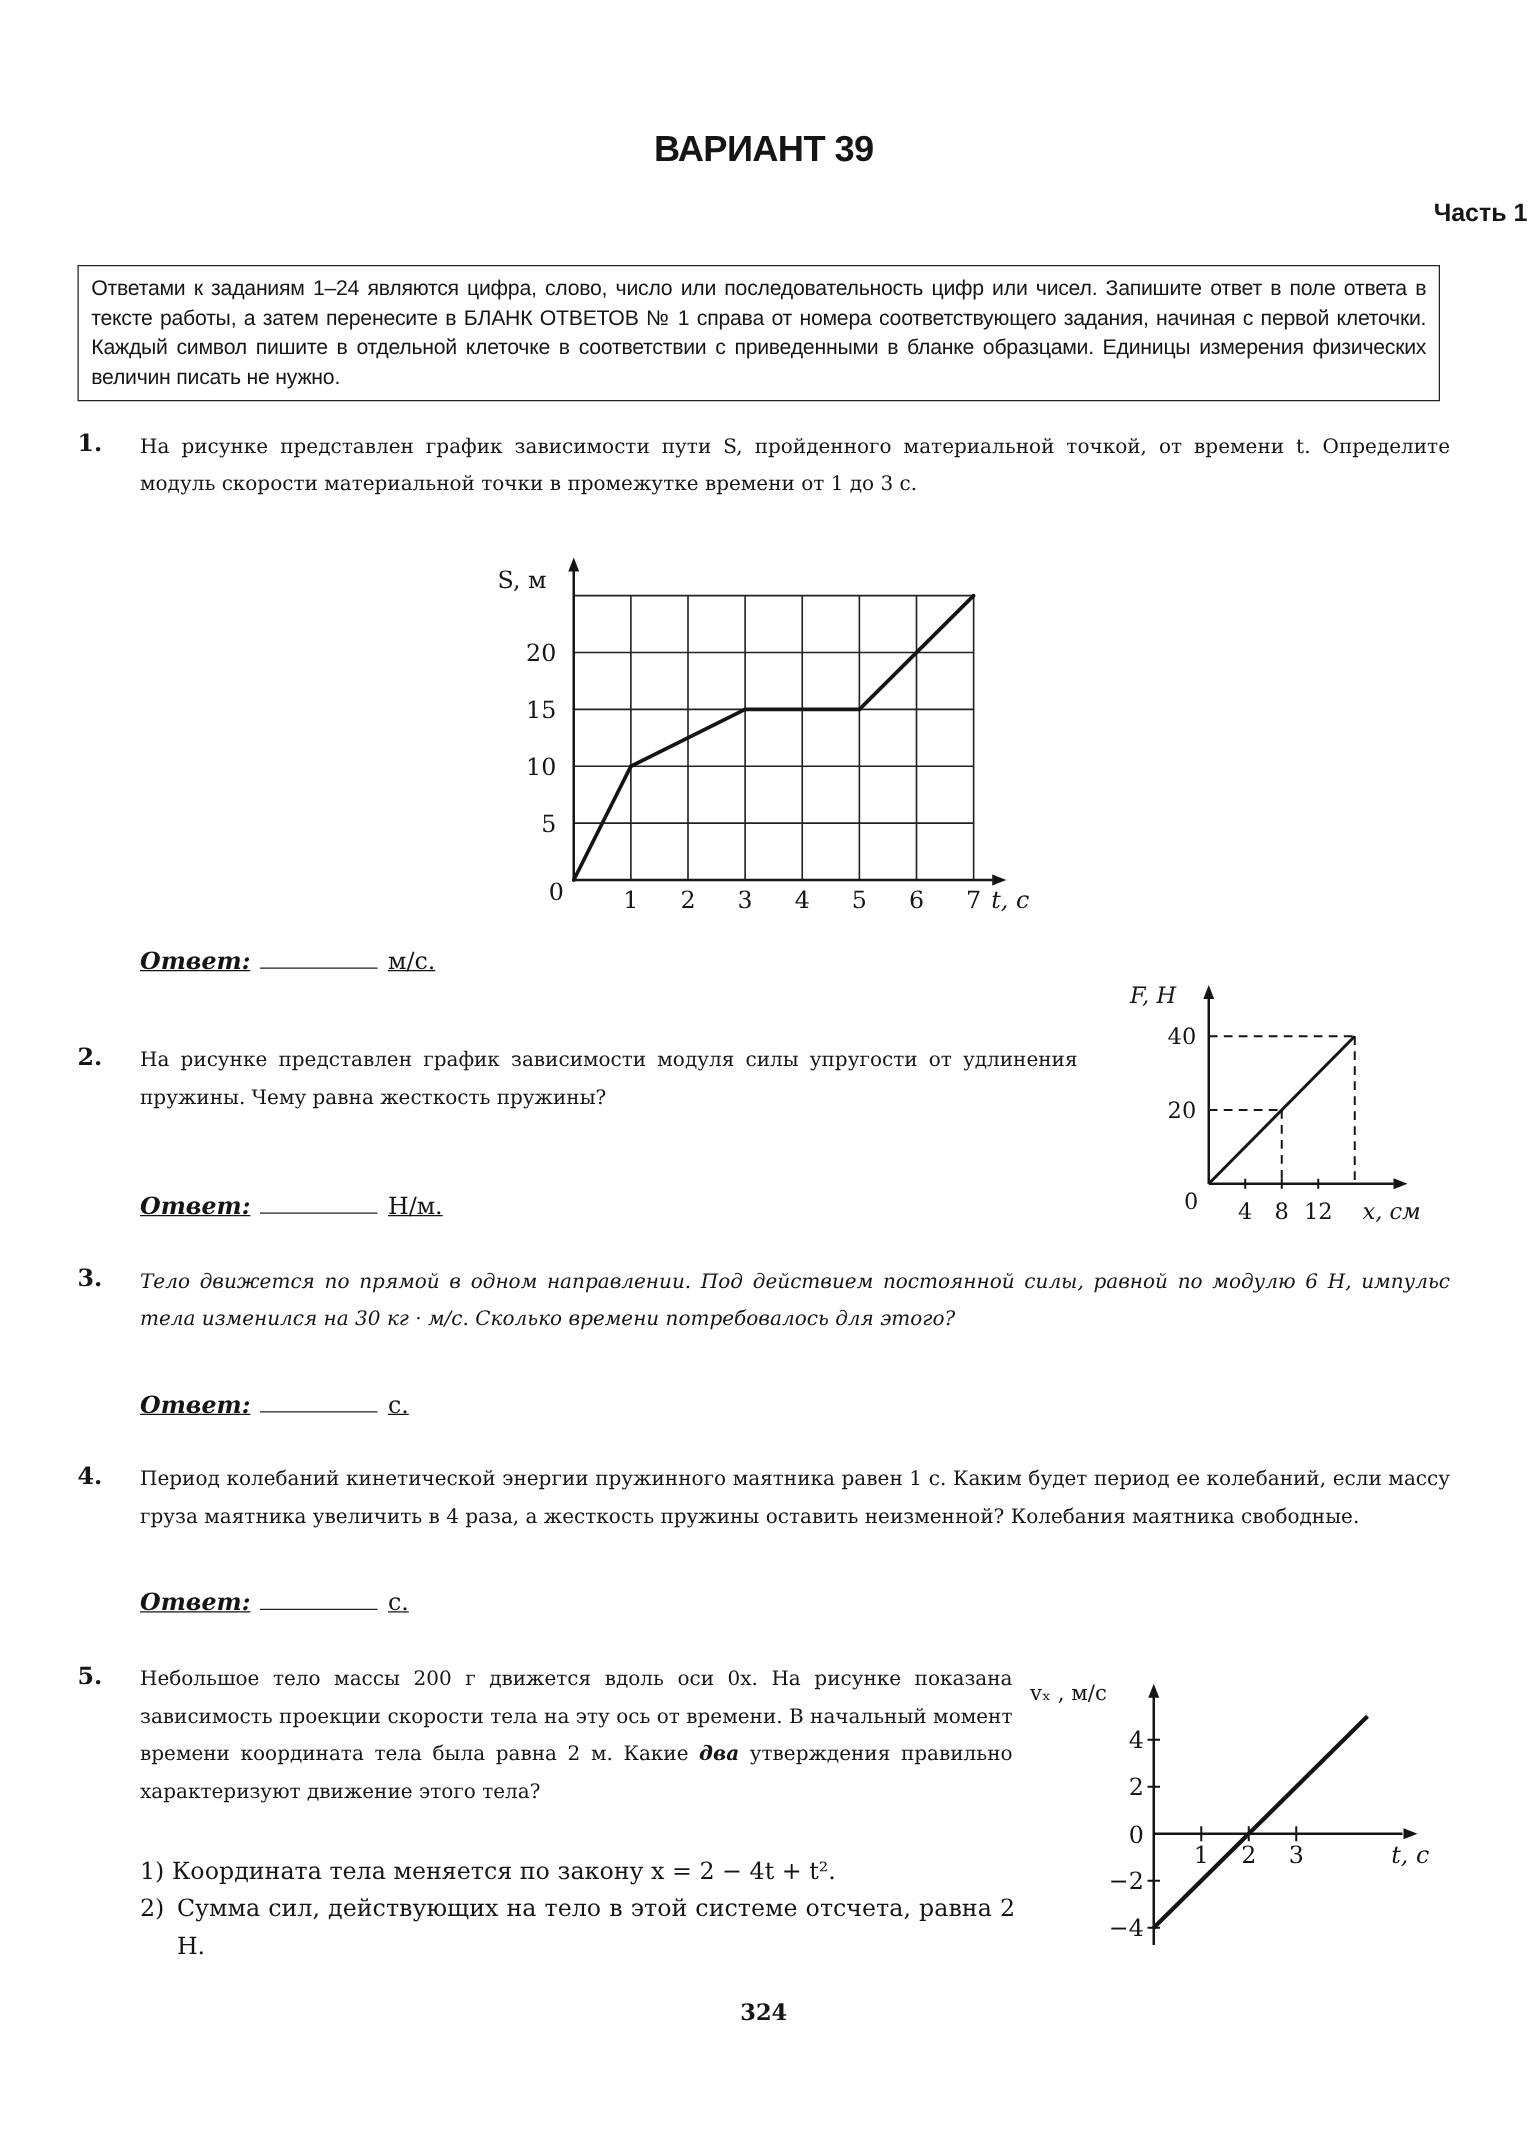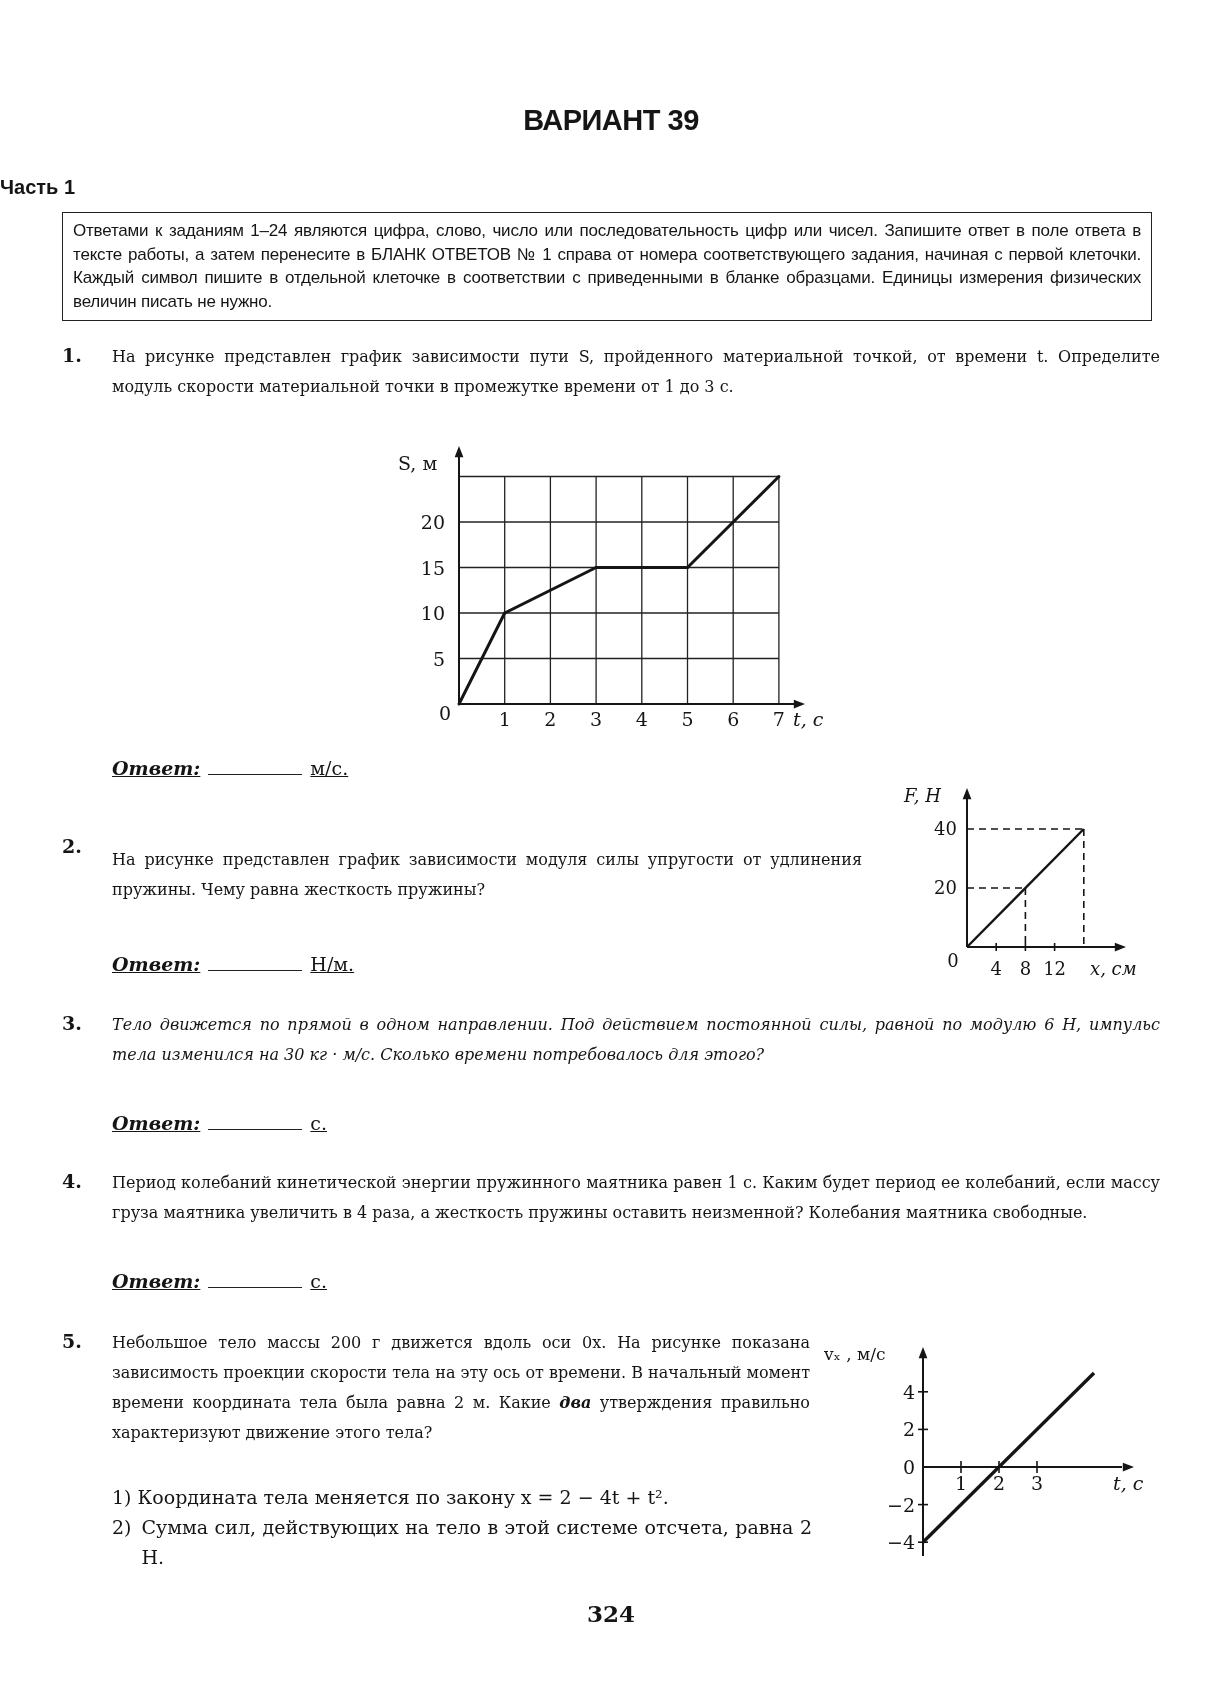--- a/index.html
+++ b/index.html
@@ -1,28 +1,28 @@
 <!DOCTYPE html>
 <html><head>
 <meta charset="utf-8">
 <style>
   html, body { margin: 0; padding: 0; background: #ffffff; }
   body { width: 1222px; height: 1706px; position: relative; overflow: hidden; color: #151515; font-family: "DejaVu Serif", serif; }
   .abs { position: absolute; }
   .title { left: 0; width: 1222px; top: 80px; text-align: center; font-family: "Liberation Sans", sans-serif; font-weight: bold; font-size: 29px; letter-spacing: -0.5px; margin-top: 24px; }
-  .subtitle { left: 0; width: 1222px; top: 160px; text-align: left; font-family: "Liberation Sans", sans-serif; font-weight: bold; font-size: 20px; margin-top: 16px; }
+  .subtitle { left: 0; width: 1222px; top: 160px; text-align: right; font-family: "Liberation Sans", sans-serif; font-weight: bold; font-size: 20px; }
   .instr { left: 62px; top: 212px; width: 1090px; border: 1.5px solid #222; padding: 6px 10px 7px 10px; box-sizing: border-box; font-family: "Liberation Sans", sans-serif; font-size: 17px; line-height: 23.5px; text-align: justify; letter-spacing: -0.2px; }
   .qnum { font-weight: bold; font-size: 19px; }
   .qtext { font-size: 16px; line-height: 30px; text-align: justify; }
   .answer { font-size: 19px; text-decoration: underline; }
   .answer .lbl { font-style: italic; font-weight: bold; }
   .answer .blank { display: inline-block; width: 94px; border-bottom: 1.5px solid #222; margin: 0 8px 0 8px; height: 18px; vertical-align: baseline; }
   svg text { font-family: "DejaVu Serif", serif; fill: #151515; }
   .opt { font-size: 19px; line-height: 30px; }
-  .pagenum { left: 0; width: 1222px; top: 1600px; text-align: center; font-weight: bold; font-size: 23px; }
+  .pagenum { left: 0; width: 1222px; top: 1600px; text-align: center; font-weight: bold; font-size: 18px; }
   em.b { font-weight: bold; font-style: italic; }
 </style>
 </head>
 <body>
 
 <div class="abs title">ВАРИАНТ 39</div>
 <div class="abs subtitle">Часть 1</div>
 
 <div class="abs instr">
   <span>Ответами к заданиям 1–24 являются цифра, слово, число или последовательность цифр или чисел. Запишите ответ в поле ответа в тексте работы, а затем перенесите в БЛАНК ОТВЕТОВ № 1 справа от номера соответствующего задания, начиная с первой клеточки. Каждый символ пишите в отдельной клеточке в соответствии с приведенными в бланке образцами. Единицы измерения физических величин писать не нужно.</span>
@@ -68,21 +68,21 @@
     <text x="65" y="89" font-size="19" text-anchor="end">20</text>
     <text x="413" y="286" font-size="19" font-style="italic">t, с</text>
     <text x="18" y="30" font-size="19">S, м</text>
   </svg>
 
 <div class="abs answer" style="left:112px; top:756px;">
   <span class="lbl">Ответ:</span><span class="blank"></span><span>м/с.</span>
 </div>
 
 <div class="abs qnum" style="left:62px; top:835px;">2.</div>
-<div class="abs qtext" style="left:112px; top:833px; width:750px;margin-top:12px;">На рисунке представлен график зависимости модуля силы упругости от удлинения пружины. Чему равна жесткость пружины?</div>
+<div class="abs qtext" style="left:112px; top:833px; width:750px;">На рисунке представлен график зависимости модуля силы упругости от удлинения пружины. Чему равна жесткость пружины?</div>
 
 <svg class="abs" id="chart2" style="left:890px; top:770px;" width="270" height="220">
     <line x1="77" y1="177" x2="77" y2="26" stroke="#151515" stroke-width="2"></line>
     <polygon points="77,18 72.625,29.200000000000003 81.375,29.200000000000003" fill="#151515"></polygon>
     <line x1="77" y1="177" x2="225" y2="177" stroke="#151515" stroke-width="2"></line>
     <polygon points="236,177 224.8,172.625 224.8,181.375" fill="#151515"></polygon>
     <line x1="77" y1="118" x2="135.4" y2="118" stroke="#151515" stroke-width="1.6" stroke-dasharray="7,5"></line>
     <line x1="135.4" y1="118" x2="135.4" y2="177" stroke="#151515" stroke-width="1.6" stroke-dasharray="7,5"></line>
     <line x1="77" y1="59" x2="193.8" y2="59" stroke="#151515" stroke-width="1.6" stroke-dasharray="7,5"></line>
     <line x1="193.8" y1="59" x2="193.8" y2="177" stroke="#151515" stroke-width="1.6" stroke-dasharray="7,5"></line>

